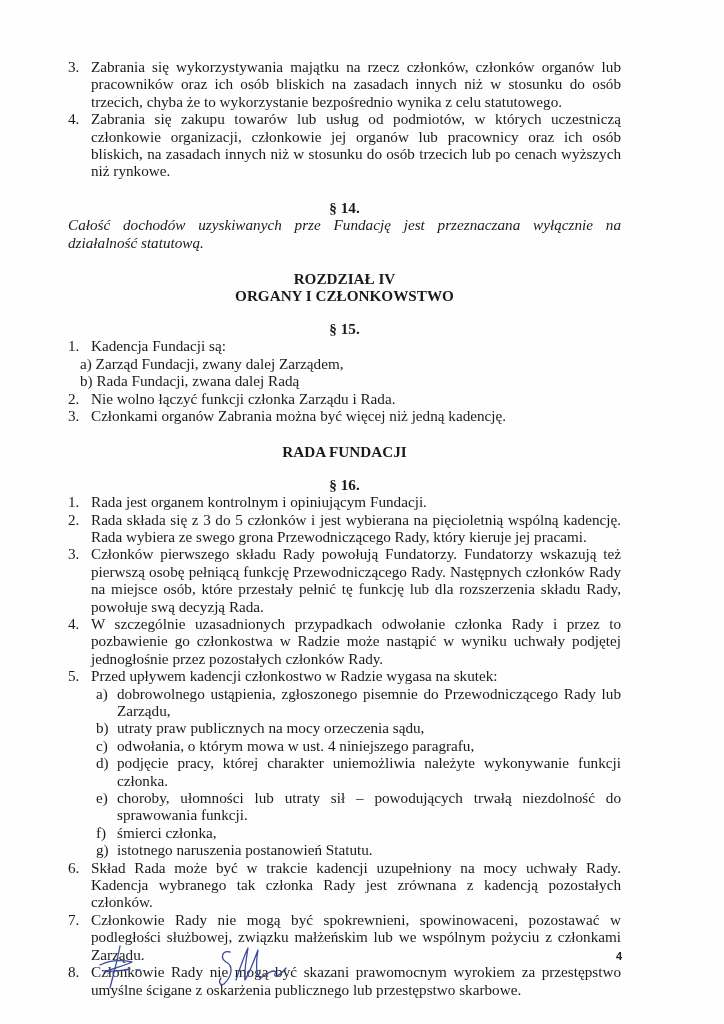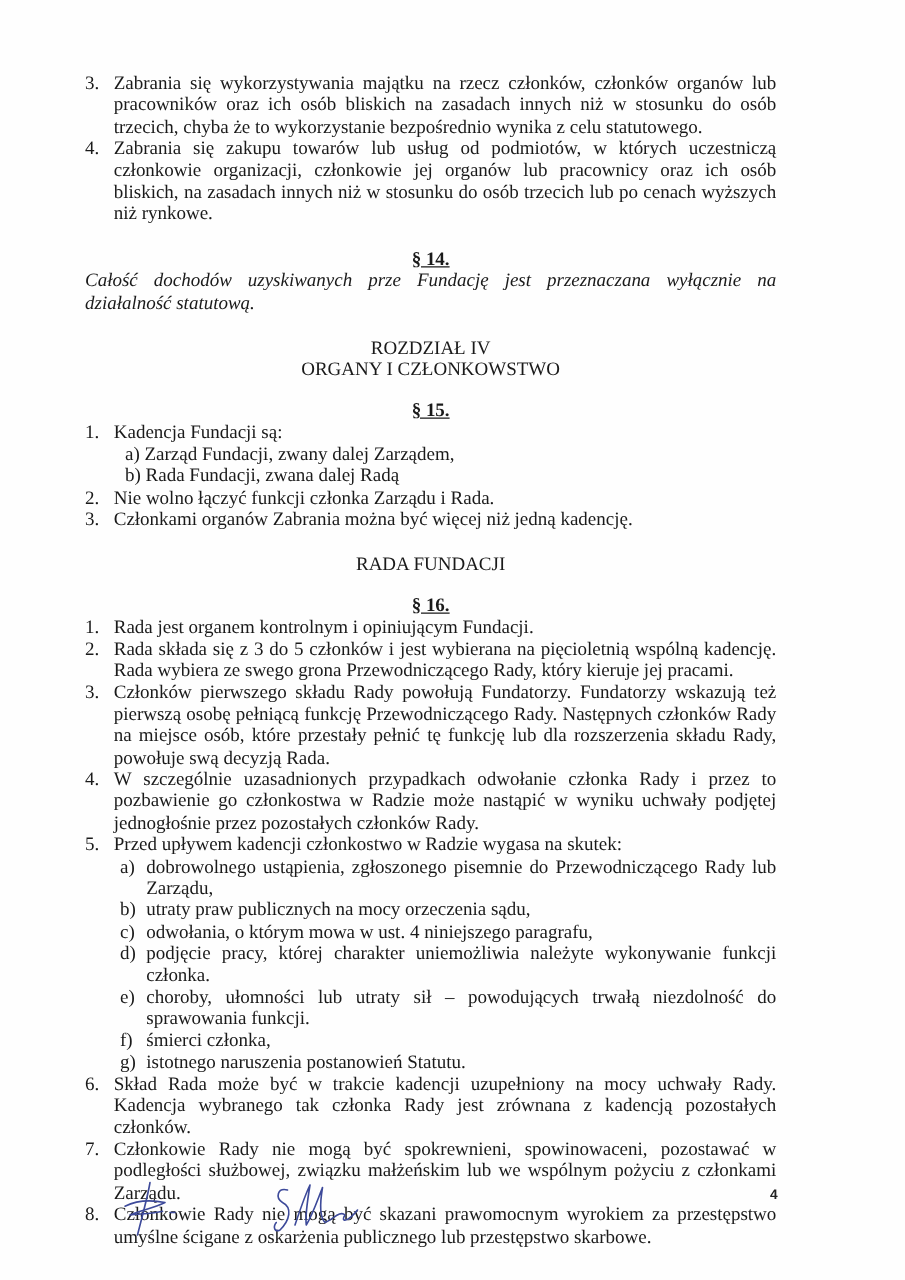--- a/index.html
+++ b/index.html
@@ -4,26 +4,26 @@
 <style>
   html, body { margin: 0; padding: 0; background: #ffffff; }
   body { width: 724px; height: 1024px; position: relative; overflow: hidden;
          font-family: "Liberation Serif", serif; color: #1a1a1a; }
   .page { position: absolute; left: 0; top: 0; width: 724px; height: 1024px; background: #fefefe; }
   .content { position: absolute; left: 68px; top: 58px; width: 553px;
              font-size: 15.2px; line-height: 17.4px; }
   .item { position: relative; padding-left: 23px; text-align: justify; }
   .item .num { position: absolute; left: 0; top: 0; }
   .sub { position: relative; padding-left: 21px; margin-left: 28px; text-align: justify; }
-  .sub.tight { margin-left: 32px; padding-left: 0; }
+  .sub.tight { margin-left: 12px; padding-left: 0; }
   .sub .let { position: absolute; left: 0; top: 0; }
   .sub.tight .let { position: static; }
   .para { text-align: justify; font-style: italic; }
-  .sec { text-align: center; font-weight: bold; text-decoration: underline; }
-  .chapter { text-align: center; font-weight: normal; }
+  .sec { text-align: center; font-weight: bold; }
+  .chapter { text-align: center; font-weight: bold; }
   .gap-s { height: 15px; }
   .gap-m { height: 19px; }
   .page-number { position: absolute; left: 616px; top: 950px;
                  font-family: "Liberation Sans", sans-serif; font-weight: bold; font-size: 11px; color: #222; }
   .sig { position: absolute; }
   .sig svg path { fill: none; stroke: #3d4a9a; stroke-width: 1.3; stroke-linecap: round; stroke-linejoin: round; }
 </style>
 </head>
 <body>
 

